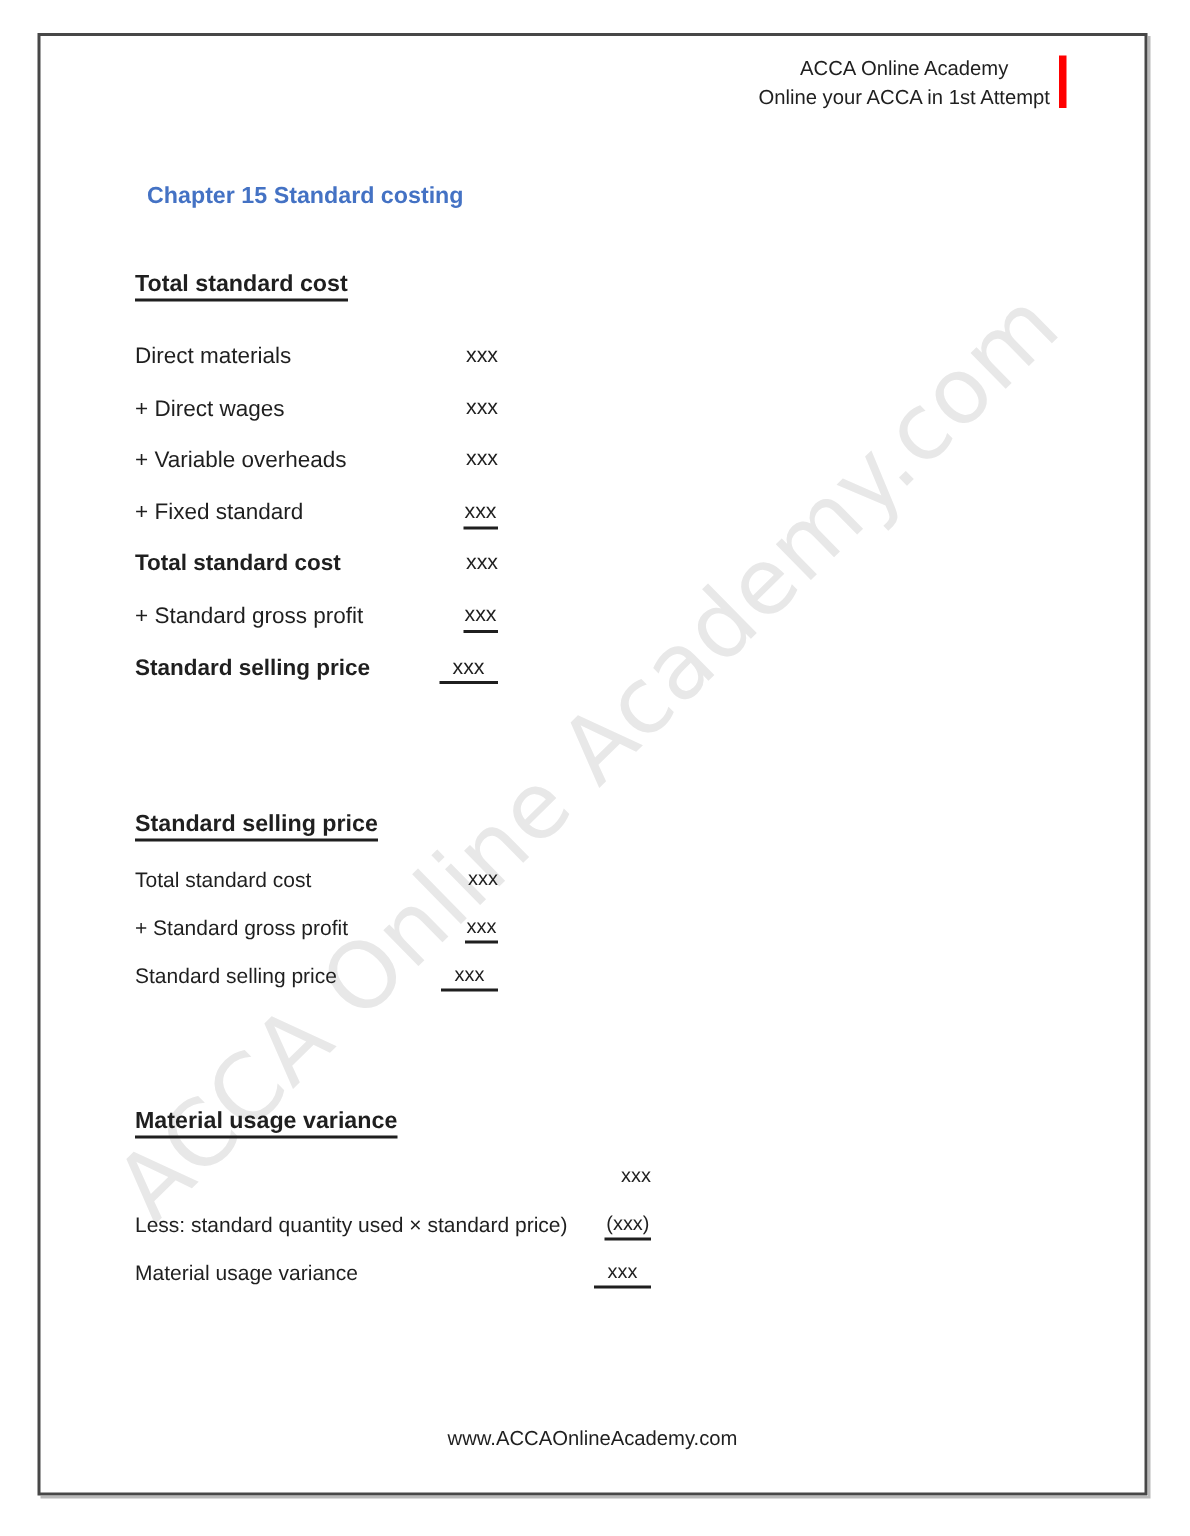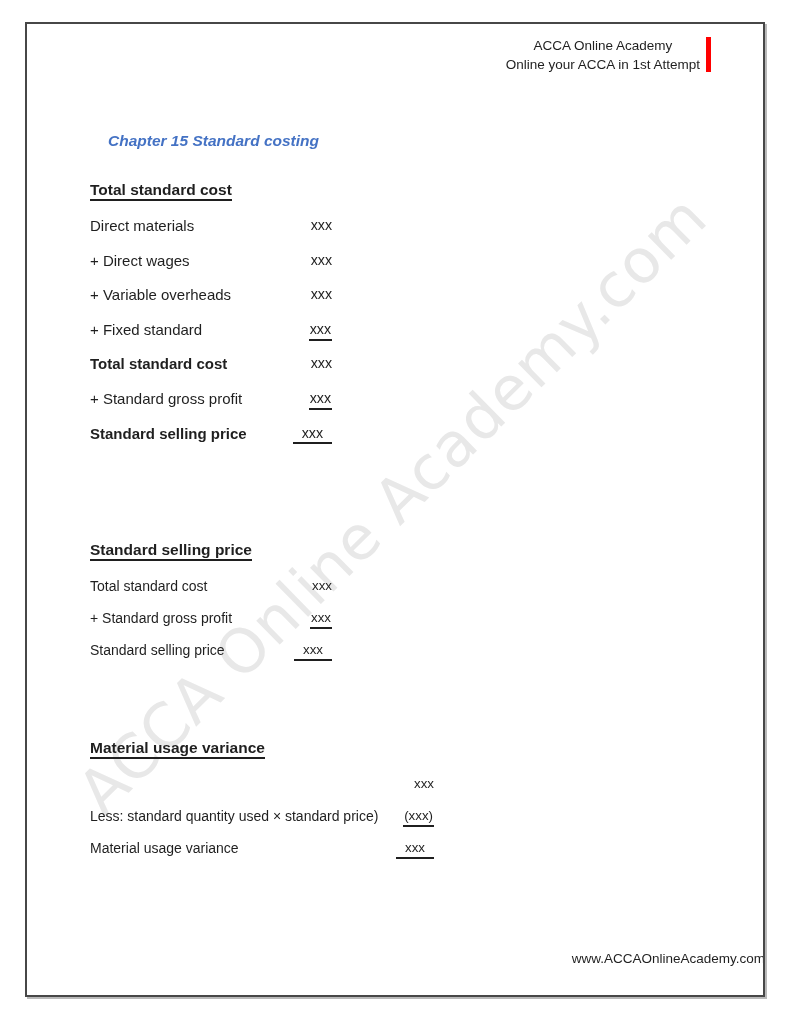--- a/index.html
+++ b/index.html
@@ -7,38 +7,38 @@
         font-family:"Liberation Sans",sans-serif;color:#1f1f1f;}
   .page-border{position:absolute;left:25px;top:22px;width:740px;height:975px;
         box-sizing:border-box;border:2px solid #474747;box-shadow:2px 2px 0 #b9b9b9;
         pointer-events:none;z-index:3;}
   .watermark{position:absolute;left:392px;top:504px;transform:translate(-50%,-50%) rotate(-44.5deg);
         font-family:"DejaVu Sans",sans-serif;font-size:61px;letter-spacing:1px;
         white-space:nowrap;z-index:0;user-select:none;}
   .header{position:absolute;top:36px;right:82px;display:flex;align-items:stretch;gap:6px;z-index:1;}
   .header-text{text-align:center;font-size:13.5px;line-height:19px;}
   .red-bar{width:5px;margin:1px 0 2px 0;}
-  .chapter-title{position:absolute;left:90px;top:114px;margin:18px;font-size:15.5px;font-weight:bold;z-index:1;font-style:italic;}
+  .chapter-title{position:absolute;left:90px;top:114px;margin:8px;font-size:15.5px;font-weight:bold;z-index:1;}
   .sec{position:absolute;left:90px;z-index:1;}
   .sec h2{margin:0;font-size:15.5px;font-weight:bold;}
   .sec h2 .hl{border-bottom:2px solid #1f1f1f;padding-bottom:1px;}
-  .rows{margin-top:18px;}
+  .rows{margin-top:30px;}
   .row{position:relative;height:20px;}
   .sec-a .row{margin-bottom:14.6px;font-size:15px;}
   .sec-b .rows,.sec-c .rows{margin-top:19px;}
   .sec-b .row,.sec-c .row{margin-bottom:13px;height:19px;font-size:14px;}
   .row .lbl{white-space:nowrap;}
   .row .lbl.bold{font-weight:bold;}
   .row .lbl b{font-weight:normal;}
   .val{position:absolute;top:0;left:188px;width:54px;text-align:right;font-size:0.95em;}
   .sec-c .val{left:290px;}
   .vtext{display:inline-block;line-height:1.25;}
   .u-single{border-bottom:2px solid #1f1f1f;padding:0 1px;}
   .u-total{border-bottom:2px solid #1f1f1f;padding:0 9px;}
-  .footer{position:absolute;left:25px;top:951px;width:740px;text-align:right;
+  .footer{position:absolute;left:25px;top:951px;width:740px;text-align:center;
         font-size:13.5px;z-index:1;}
 </style>
 </head>
 <body>
 
 <div class="page" style="color: rgb(31, 31, 31);">
 
   <div class="page-border"></div>
 
   <div class="watermark" style="color: rgb(232, 232, 232);">ACCA Online Academy.com</div>

